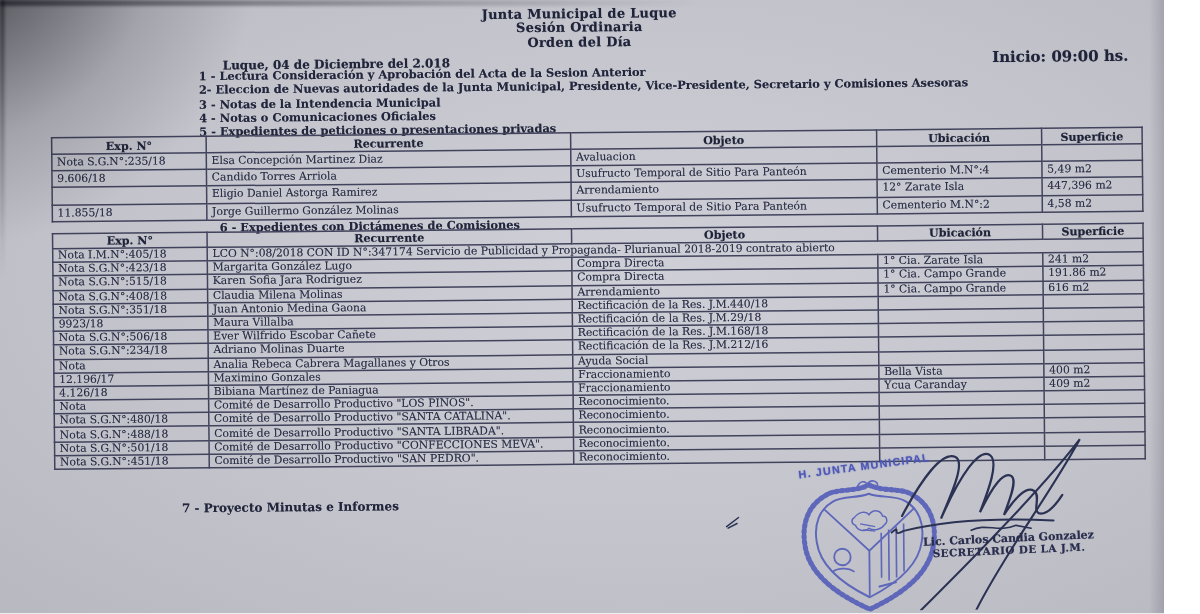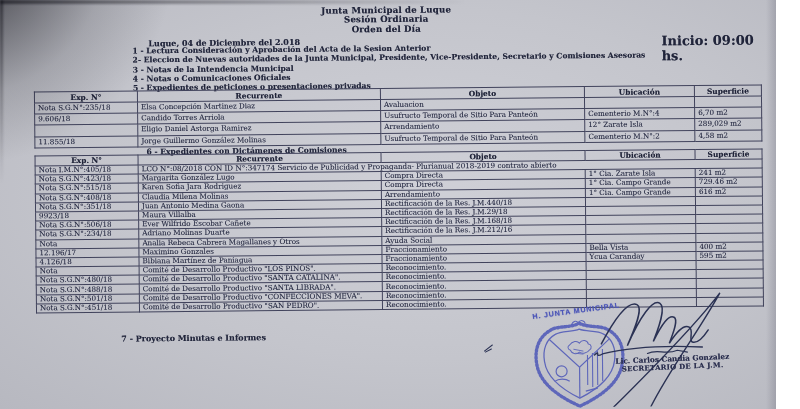--- a/index.html
+++ b/index.html
@@ -16,21 +16,21 @@
   .shadow-top{position:absolute; left:0; top:0; height:4px; width:60%; pointer-events:none; filter:blur(1px);
     background: linear-gradient(to right, rgba(10,10,18,0.55), rgba(10,10,18,0));}
   .shadow-left{position:absolute; left:0; top:0; width:3px; height:45%; pointer-events:none; filter:blur(1px);
     background: linear-gradient(to bottom, rgba(10,10,18,0.5), rgba(10,10,18,0));}
   .shadow-right{position:absolute; right:0; top:0; width:10px; height:100%; pointer-events:none;
     background: linear-gradient(to left, rgba(40,40,60,0.18), rgba(40,40,60,0));}
 
   .title-block{position:absolute; left:0; right:0; top:6px; text-align:center; font-weight:bold;
     font-size:8.6px; line-height:9.4px; color:#20243a; text-shadow:0 0 0.5px rgba(32,36,58,0.55); letter-spacing:0.2px;}
   .date-line{position:absolute; left:150px; top:36px; font-weight:bold; font-size:8px; color:#20243a; text-shadow:0 0 0.5px rgba(32,36,58,0.5);}
-  .start-time{position:absolute; left:663px; top:36px; font-weight:bold; font-size:13px; color:#20243a; text-shadow:0 0 0.5px rgba(32,36,58,0.5);}
+  .start-time{position:absolute; left:663px; top:36px; font-weight:bold; font-size:10px; color:#20243a; text-shadow:0 0 0.5px rgba(32,36,58,0.5);}
   .agenda{position:absolute; left:134px; top:44px; font-weight:bold; font-size:7.6px; color:#22263c;}
   .agenda-item{line-height:9.3px; white-space:nowrap; text-shadow:0 0 0.4px rgba(34,38,60,0.5);}
 
   table.doc-table{position:absolute; left:35px; border-collapse:collapse; table-layout:fixed; width:727px;
     font-size:7.2px; color:#2a2e46;}
   table.doc-table th, table.doc-table td{border:1px solid #41435c; overflow:hidden; white-space:nowrap;}
   table.doc-table th{font-size:7.4px; font-weight:bold; text-align:center; color:#1f2338; padding:0 2px;
     text-shadow:0 0 0.5px rgba(31,35,56,0.55);}
   table.doc-table td{padding:0 3px; line-height:8px; text-shadow:0 0 0.4px rgba(42,46,70,0.45);}
   table.doc-table col:nth-child(1){width:103px;}
@@ -102,28 +102,28 @@
             <td>Elsa Concepción Martinez Diaz</td>
             <td>Avaluacion</td>
             <td></td>
             <td></td>
           </tr>
           <tr>
             <td>9.606/18</td>
             <td>Candido Torres Arriola</td>
             <td>Usufructo Temporal de Sitio Para Panteón</td>
             <td>Cementerio M.N°:4</td>
-            <td>6,70 m2</td>
+            <td>5,49 m2</td>
           </tr>
           <tr>
             <td></td>
             <td>Eligio Daniel Astorga Ramirez</td>
             <td>Arrendamiento</td>
             <td>12° Zarate Isla</td>
-            <td>289,029 m2</td>
+            <td>447,396 m2</td>
           </tr>
           <tr>
             <td>11.855/18</td>
             <td>Jorge Guillermo González Molinas</td>
             <td>Usufructo Temporal de Sitio Para Panteón</td>
             <td>Cementerio M.N°:2</td>
             <td>4,58 m2</td>
           </tr>
         </tbody>
       </table>
@@ -157,21 +157,21 @@
             <td>Margarita González Lugo</td>
             <td>Compra Directa</td>
             <td>1° Cia. Zarate Isla</td>
             <td>241 m2</td>
           </tr>
           <tr>
             <td>Nota S.G.N°:515/18</td>
             <td>Karen Sofia Jara Rodriguez</td>
             <td>Compra Directa</td>
             <td>1° Cia. Campo Grande</td>
-            <td>729.46 m2</td>
+            <td>191.86 m2</td>
           </tr>
           <tr>
             <td>Nota S.G.N°:408/18</td>
             <td>Claudia Milena Molinas</td>
             <td>Arrendamiento</td>
             <td>1° Cia. Campo Grande</td>
             <td>616 m2</td>
           </tr>
           <tr>
             <td>Nota S.G.N°:351/18</td>
@@ -213,21 +213,21 @@
             <td>Maximino Gonzales</td>
             <td>Fraccionamiento</td>
             <td>Bella Vista</td>
             <td>400 m2</td>
           </tr>
           <tr>
             <td>4.126/18</td>
             <td>Bibiana Martínez de Paniagua</td>
             <td>Fraccionamiento</td>
             <td>Ycua Caranday</td>
-            <td>595 m2</td>
+            <td>409 m2</td>
           </tr>
           <tr>
             <td>Nota</td>
             <td>Comité de Desarrollo Productivo "LOS PINOS".</td>
             <td>Reconocimiento.</td>
             <td></td>
             <td></td>
           </tr>
           <tr>
             <td>Nota S.G.N°:480/18</td>

